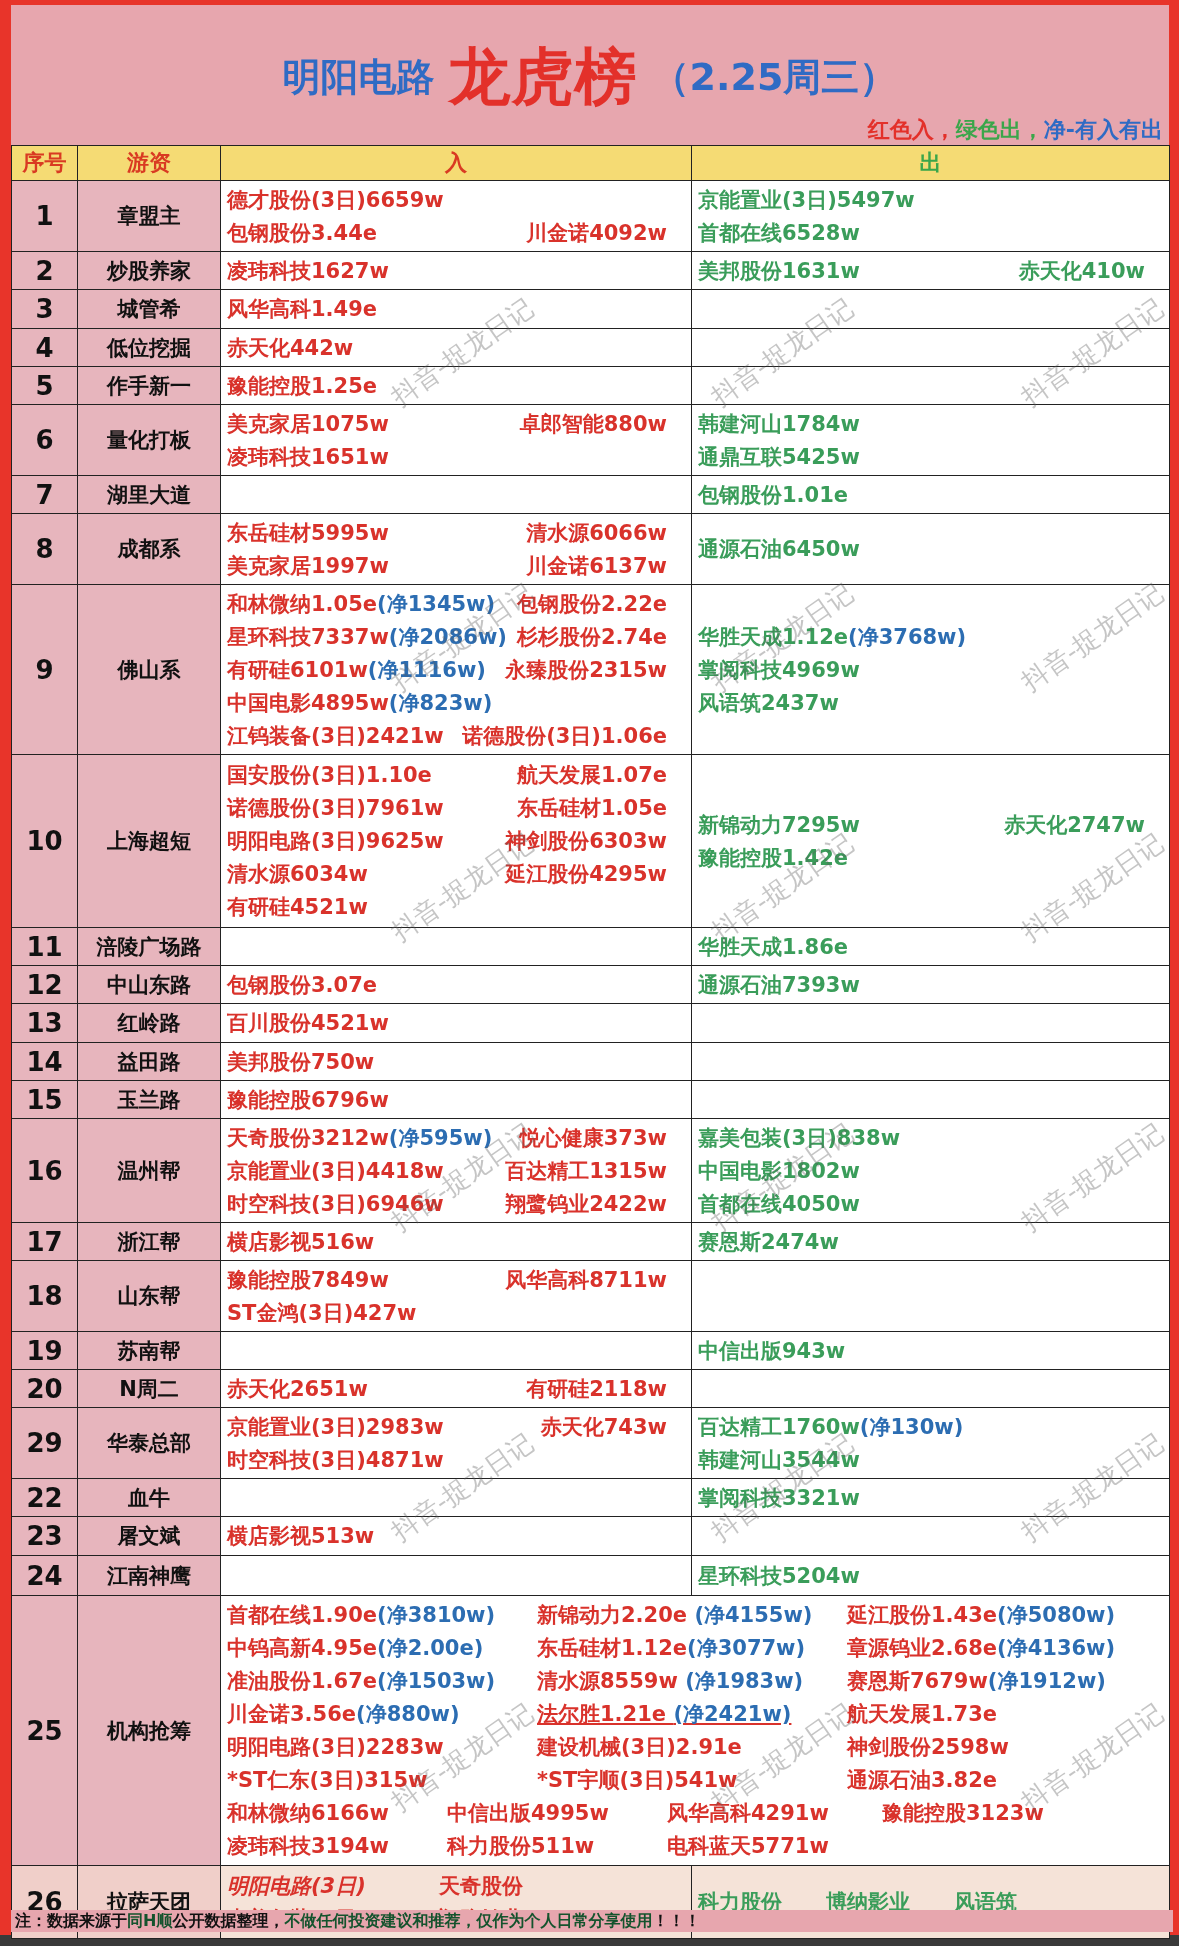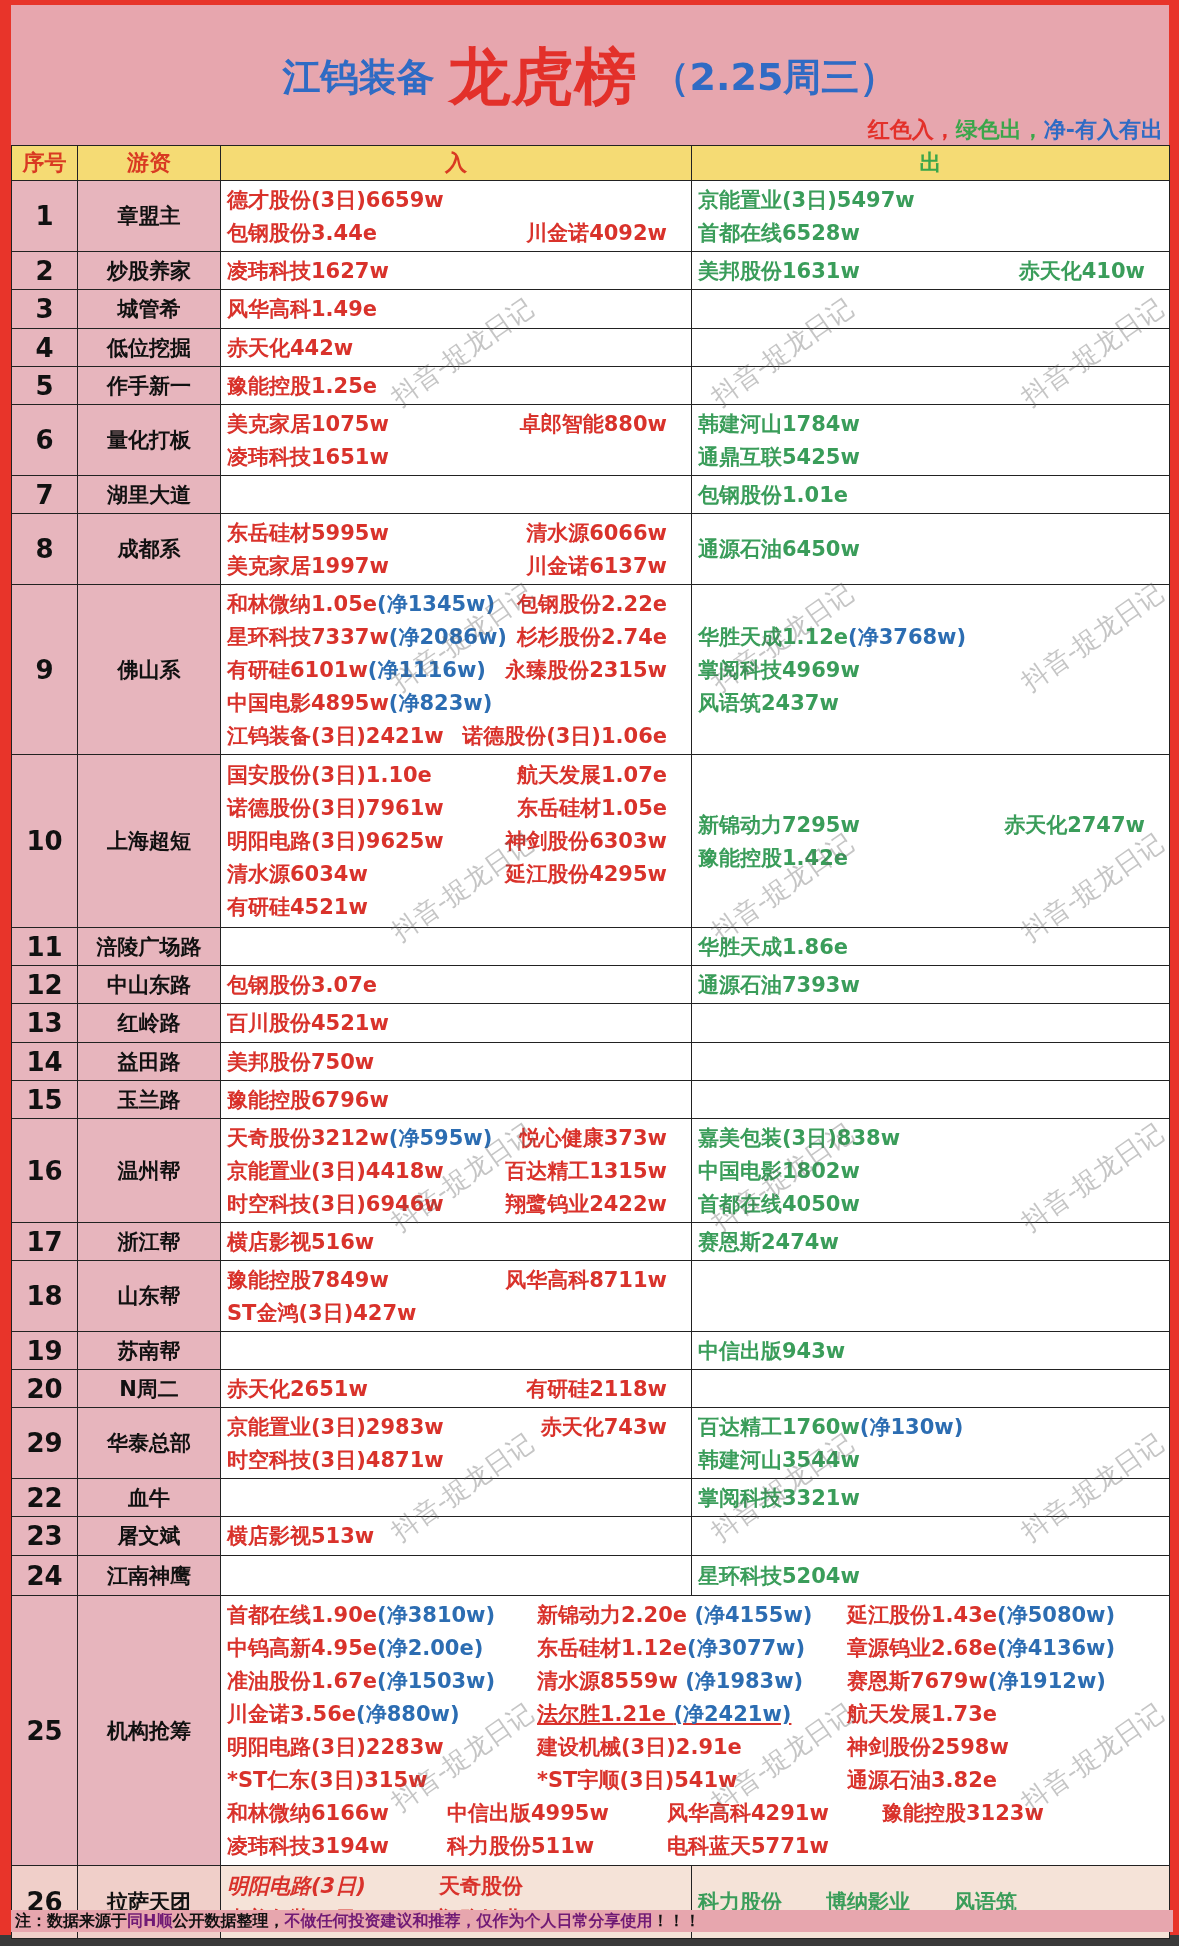--- a/index.html
+++ b/index.html
@@ -21,31 +21,31 @@
   td.name{background:#e7b5bd;text-align:center;font-size:21px;font-weight:bold;color:#111;}
   td.cin,td.cout{background:#fff;vertical-align:middle;padding:2px 6px;}
   .line{display:flex;height:33px;align-items:center;font-size:21px;font-weight:bold;white-space:nowrap;}
   .item{display:inline-block;}
   .cin .item{color:#d9322b;}
   .cout .item{color:#3a9d5a;}
   .net{color:#2c6db2;}
   .row26 td.cin,.row26 td.cout{background:#f5e3d8;}
   .row26 td.idx,.row26 td.name{background:#f0cfc9;}
   .footer{position:absolute;left:0;top:1905px;width:1158px;height:22px;background:#e7a6ae;font-size:16px;font-weight:bold;color:#111;padding-left:4px;line-height:22px;white-space:nowrap;}
-  .f-red{color:#701a75;}
+  .f-red{color:#14532d;}
   .wm{position:absolute;color:rgba(90,90,90,0.35);font-size:26px;transform:rotate(-35deg);white-space:nowrap;pointer-events:none;}
 </style>
 </head>
 <body>
 
 <div class="frame"></div>
 <div class="sheet">
   <div class="title-area">
     <div class="title">
-      <span class="t-blue">江钨装备</span><span class="t-red">龙虎榜</span><span class="t-blue">（2.25周三）</span>
+      <span class="t-blue">明阳电路</span><span class="t-red">龙虎榜</span><span class="t-blue">（2.25周三）</span>
     </div>
     <div class="legend">
       <span class="lg-red">红色入，</span><span class="lg-green">绿色出，</span><span class="lg-blue">净-有入有出</span>
     </div>
   </div>
 
   <table>
     <colgroup>
       <col style="width:66px">
         <col style="width:143px">

